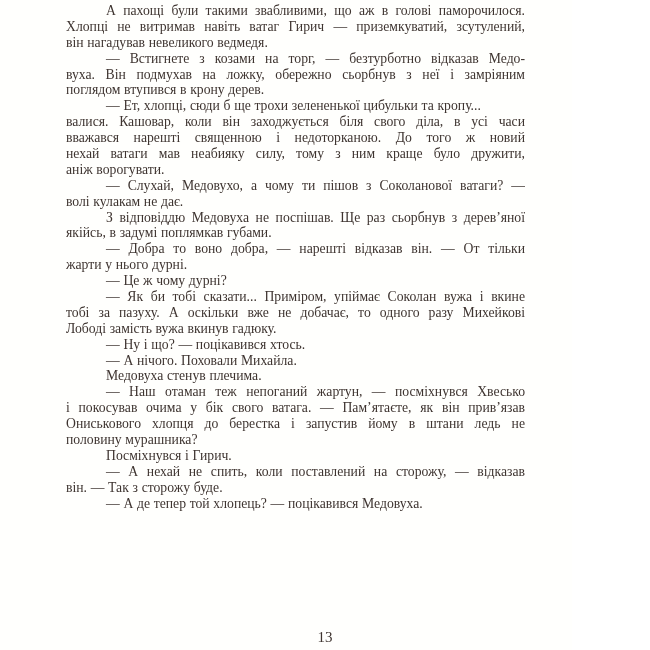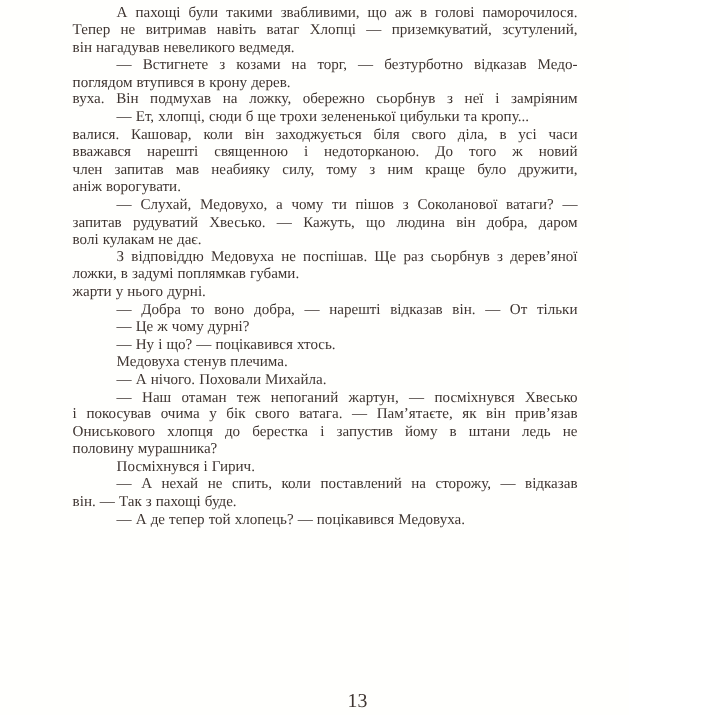--- a/index.html
+++ b/index.html
@@ -43,84 +43,88 @@
   }
   .line.first {
     padding-left: 40px;
   }
   .page-number {
     position: absolute;
     left: 0;
     top: 630px;
     width: 650px;
     text-align: center;
-    font-size: 18px;
+    font-size: 15px;
     line-height: 15px;
   }
 </style>
 </head>
 <body>
 
 <div class="page" style="color: rgb(62, 52, 48); background: rgb(255, 255, 253);">
   <div class="text-block" id="text-block">
       <div class="paragraph">
         <div class="line first">А пахощі були такими звабливими, що аж в голові паморочилося.</div>
-        <div class="line">Тепер не витримав навіть ватаг Хлопці — приземкуватий, зсутулений,</div>
+        <div class="line">Хлопці не витримав навіть ватаг Гирич — приземкуватий, зсутулений,</div>
         <div class="line last">він нагадував невеликого ведмедя.</div>
       </div>
       <div class="paragraph">
         <div class="line first">— Встигнете з козами на торг, — безтурботно відказав Медо-</div>
+        <div class="line">вуха. Він подмухав на ложку, обережно сьорбнув з неї і замріяним</div>
         <div class="line last">поглядом втупився в крону дерев.</div>
-        <div class="line">вуха. Він подмухав на ложку, обережно сьорбнув з неї і замріяним</div>
       </div>
       <div class="paragraph">
         <div class="line first last">— Ет, хлопці, сюди б ще трохи зелененької цибульки та кропу...</div>
       </div>
       <div class="paragraph">
         <div class="line">валися. Кашовар, коли він заходжується біля свого діла, в усі часи</div>
         <div class="line">вважався нарешті священною і недоторканою. До того ж новий</div>
-        <div class="line">член запитав мав неабияку силу, тому з ним краще було дружити,</div>
+        <div class="line">нехай ватаги мав неабияку силу, тому з ним краще було дружити,</div>
         <div class="line last">аніж ворогувати.</div>
       </div>
       <div class="paragraph">
         <div class="line first">— Слухай, Медовухо, а чому ти пішов з Соколанової ватаги? —</div>
-        <div class="line">запитав рудуватий Хвесько. — Кажуть, що людина він добра, даром</div>
         <div class="line last">волі кулакам не дає.</div>
       </div>
       <div class="paragraph">
         <div class="line first">З відповіддю Медовуха не поспішав. Ще раз сьорбнув з дерев’яної</div>
-        <div class="line last">ложки, в задумі поплямкав губами.</div>
+        <div class="line last">якійсь, в задумі поплямкав губами.</div>
       </div>
       <div class="paragraph">
+        <div class="line first">— Добра то воно добра, — нарешті відказав він. — От тільки</div>
         <div class="line last">жарти у нього дурні.</div>
-        <div class="line first">— Добра то воно добра, — нарешті відказав він. — От тільки</div>
       </div>
       <div class="paragraph">
         <div class="line first last">— Це ж чому дурні?</div>
       </div>
       <div class="paragraph">
+        <div class="line first">— Як би тобі сказати... Приміром, упіймає Соколан вужа і вкине</div>
+        <div class="line">тобі за пазуху. А оскільки вже не добачає, то одного разу Михейкові</div>
+        <div class="line last">Лободі замість вужа вкинув гадюку.</div>
+      </div>
+      <div class="paragraph">
         <div class="line first last">— Ну і що? — поцікавився хтось.</div>
       </div>
       <div class="paragraph">
-        <div class="line first last">Медовуха стенув плечима.</div>
+        <div class="line first last">— А нічого. Поховали Михайла.</div>
       </div>
       <div class="paragraph">
-        <div class="line first last">— А нічого. Поховали Михайла.</div>
+        <div class="line first last">Медовуха стенув плечима.</div>
       </div>
       <div class="paragraph">
         <div class="line first">— Наш отаман теж непоганий жартун, — посміхнувся Хвесько</div>
         <div class="line">і покосував очима у бік свого ватага. — Пам’ятаєте, як він прив’язав</div>
         <div class="line">Ониськового хлопця до берестка і запустив йому в штани ледь не</div>
         <div class="line last">половину мурашника?</div>
       </div>
       <div class="paragraph">
         <div class="line first last">Посміхнувся і Гирич.</div>
       </div>
       <div class="paragraph">
         <div class="line first">— А нехай не спить, коли поставлений на сторожу, — відказав</div>
-        <div class="line last">він. — Так з пахощі буде.</div>
+        <div class="line last">він. — Так з сторожу буде.</div>
       </div>
       <div class="paragraph">
         <div class="line first last">— А де тепер той хлопець? — поцікавився Медовуха.</div>
       </div>
     </div>
   <div class="page-number">13</div>
 </div>
 
 </body></html>

